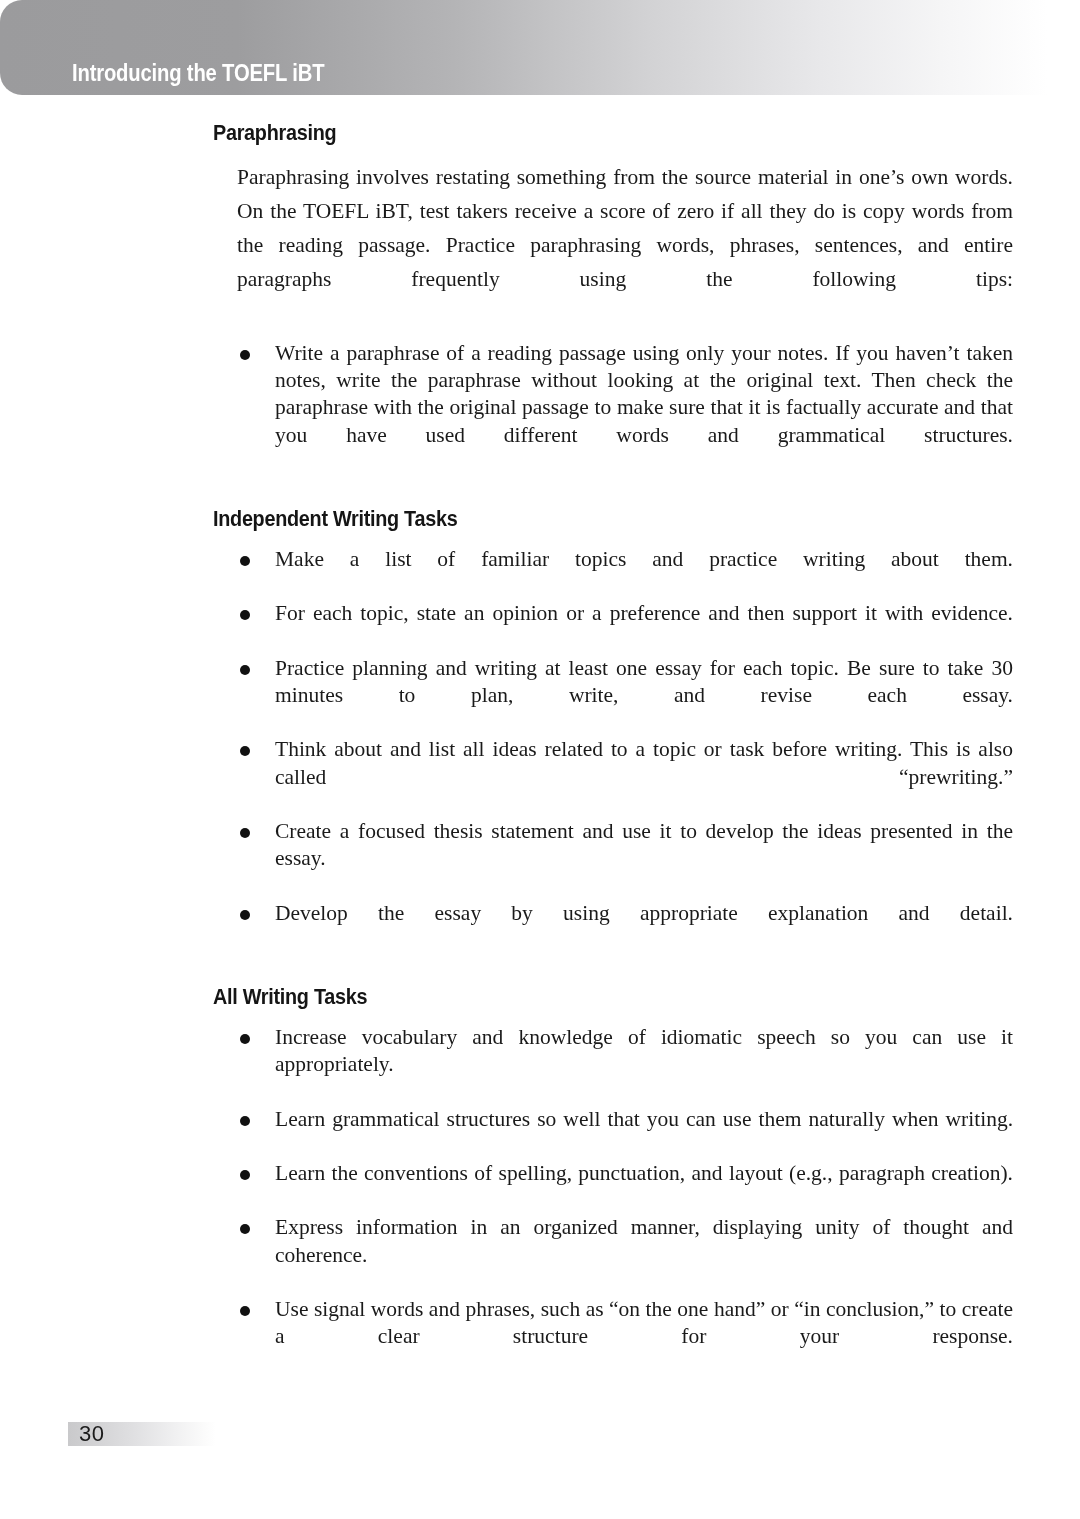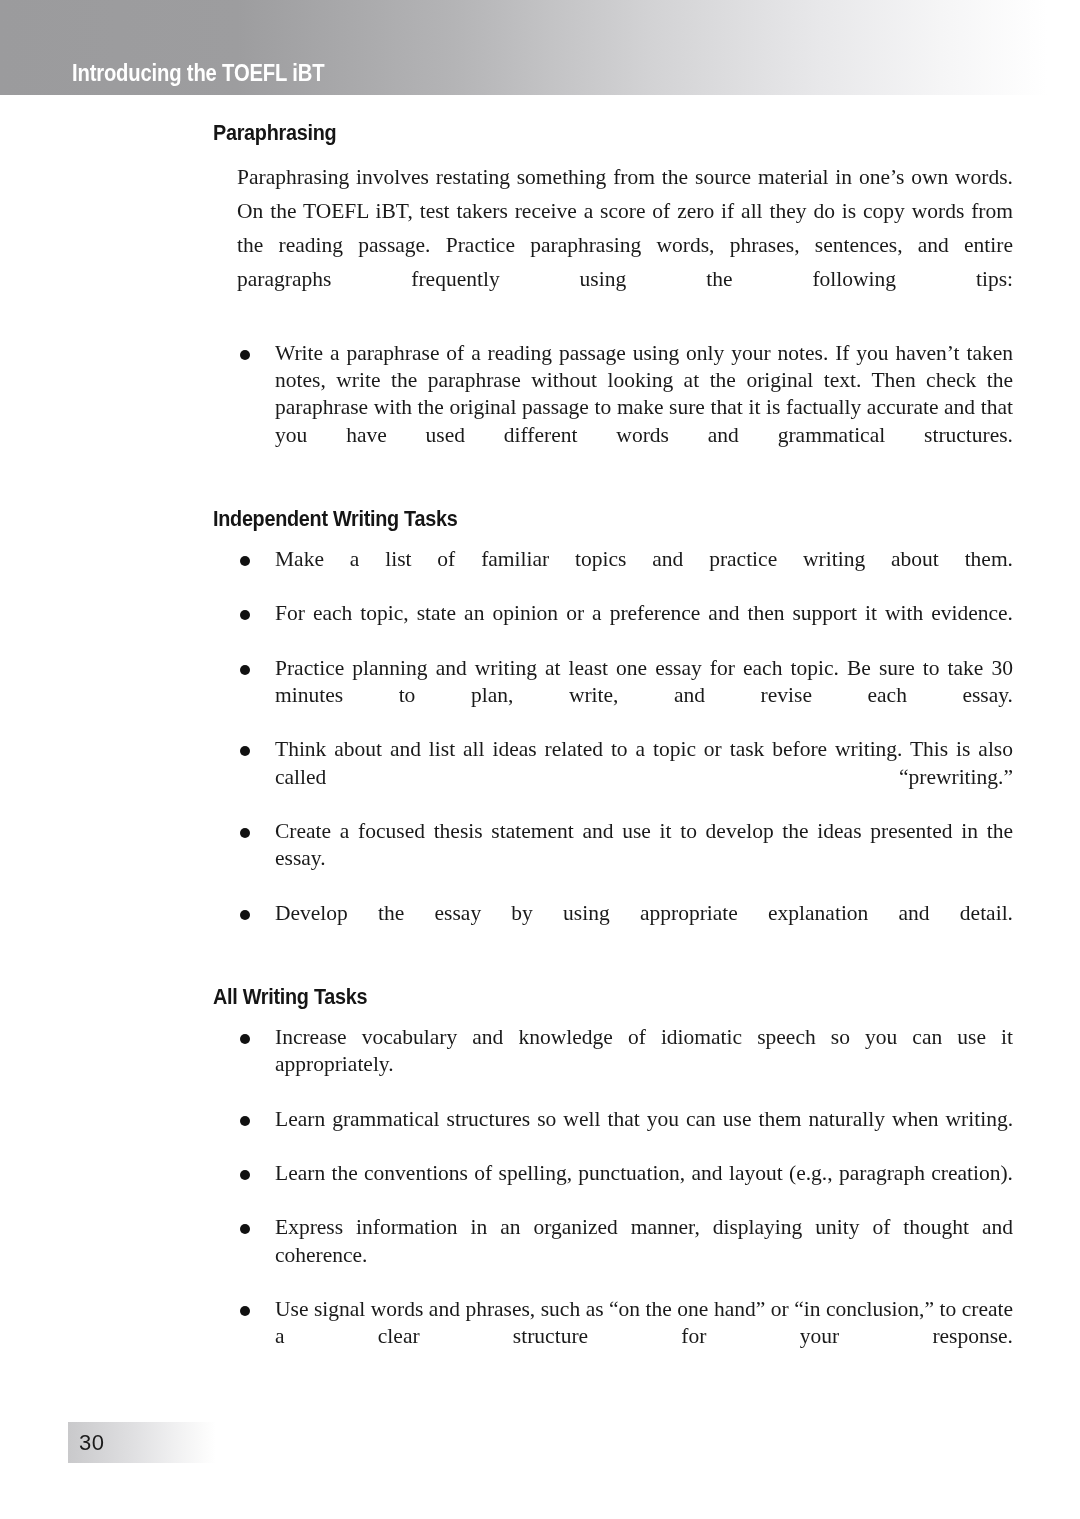--- a/index.html
+++ b/index.html
@@ -24,20 +24,21 @@
     width: 1080px;
     height: 95px;
     background: linear-gradient(to right,
         #9b9b9d 0%,
         #9d9d9f 22%,
         #b4b4b6 42%,
         #d2d2d4 60%,
         #e8e8ea 76%,
         #f6f6f7 88%,
         #ffffff 97%);
+    border-radius: 22px;
   }
   .page-header .header-title {
     position: absolute;
     left: 72px;
     bottom: 8px;
     font-family: "Liberation Sans", sans-serif;
     font-weight: bold;
     font-size: 23px;
     letter-spacing: -0.2px;
     color: #ffffff;
@@ -113,21 +114,21 @@
     display: inline-block;
     width: 100%;
   }
 
   
   .page-footer {
     position: absolute;
     left: 68px;
     top: 1422px;
     width: 148px;
-    height: 41px;
+    height: 24px;
     background: linear-gradient(to right,
         #c9c9cb 0%,
         #d2d2d4 18%,
         #e0e0e2 45%,
         #f0f0f1 72%,
         #fbfbfb 92%,
         #ffffff 100%);
   }
   .page-footer .folio {
     position: absolute;

